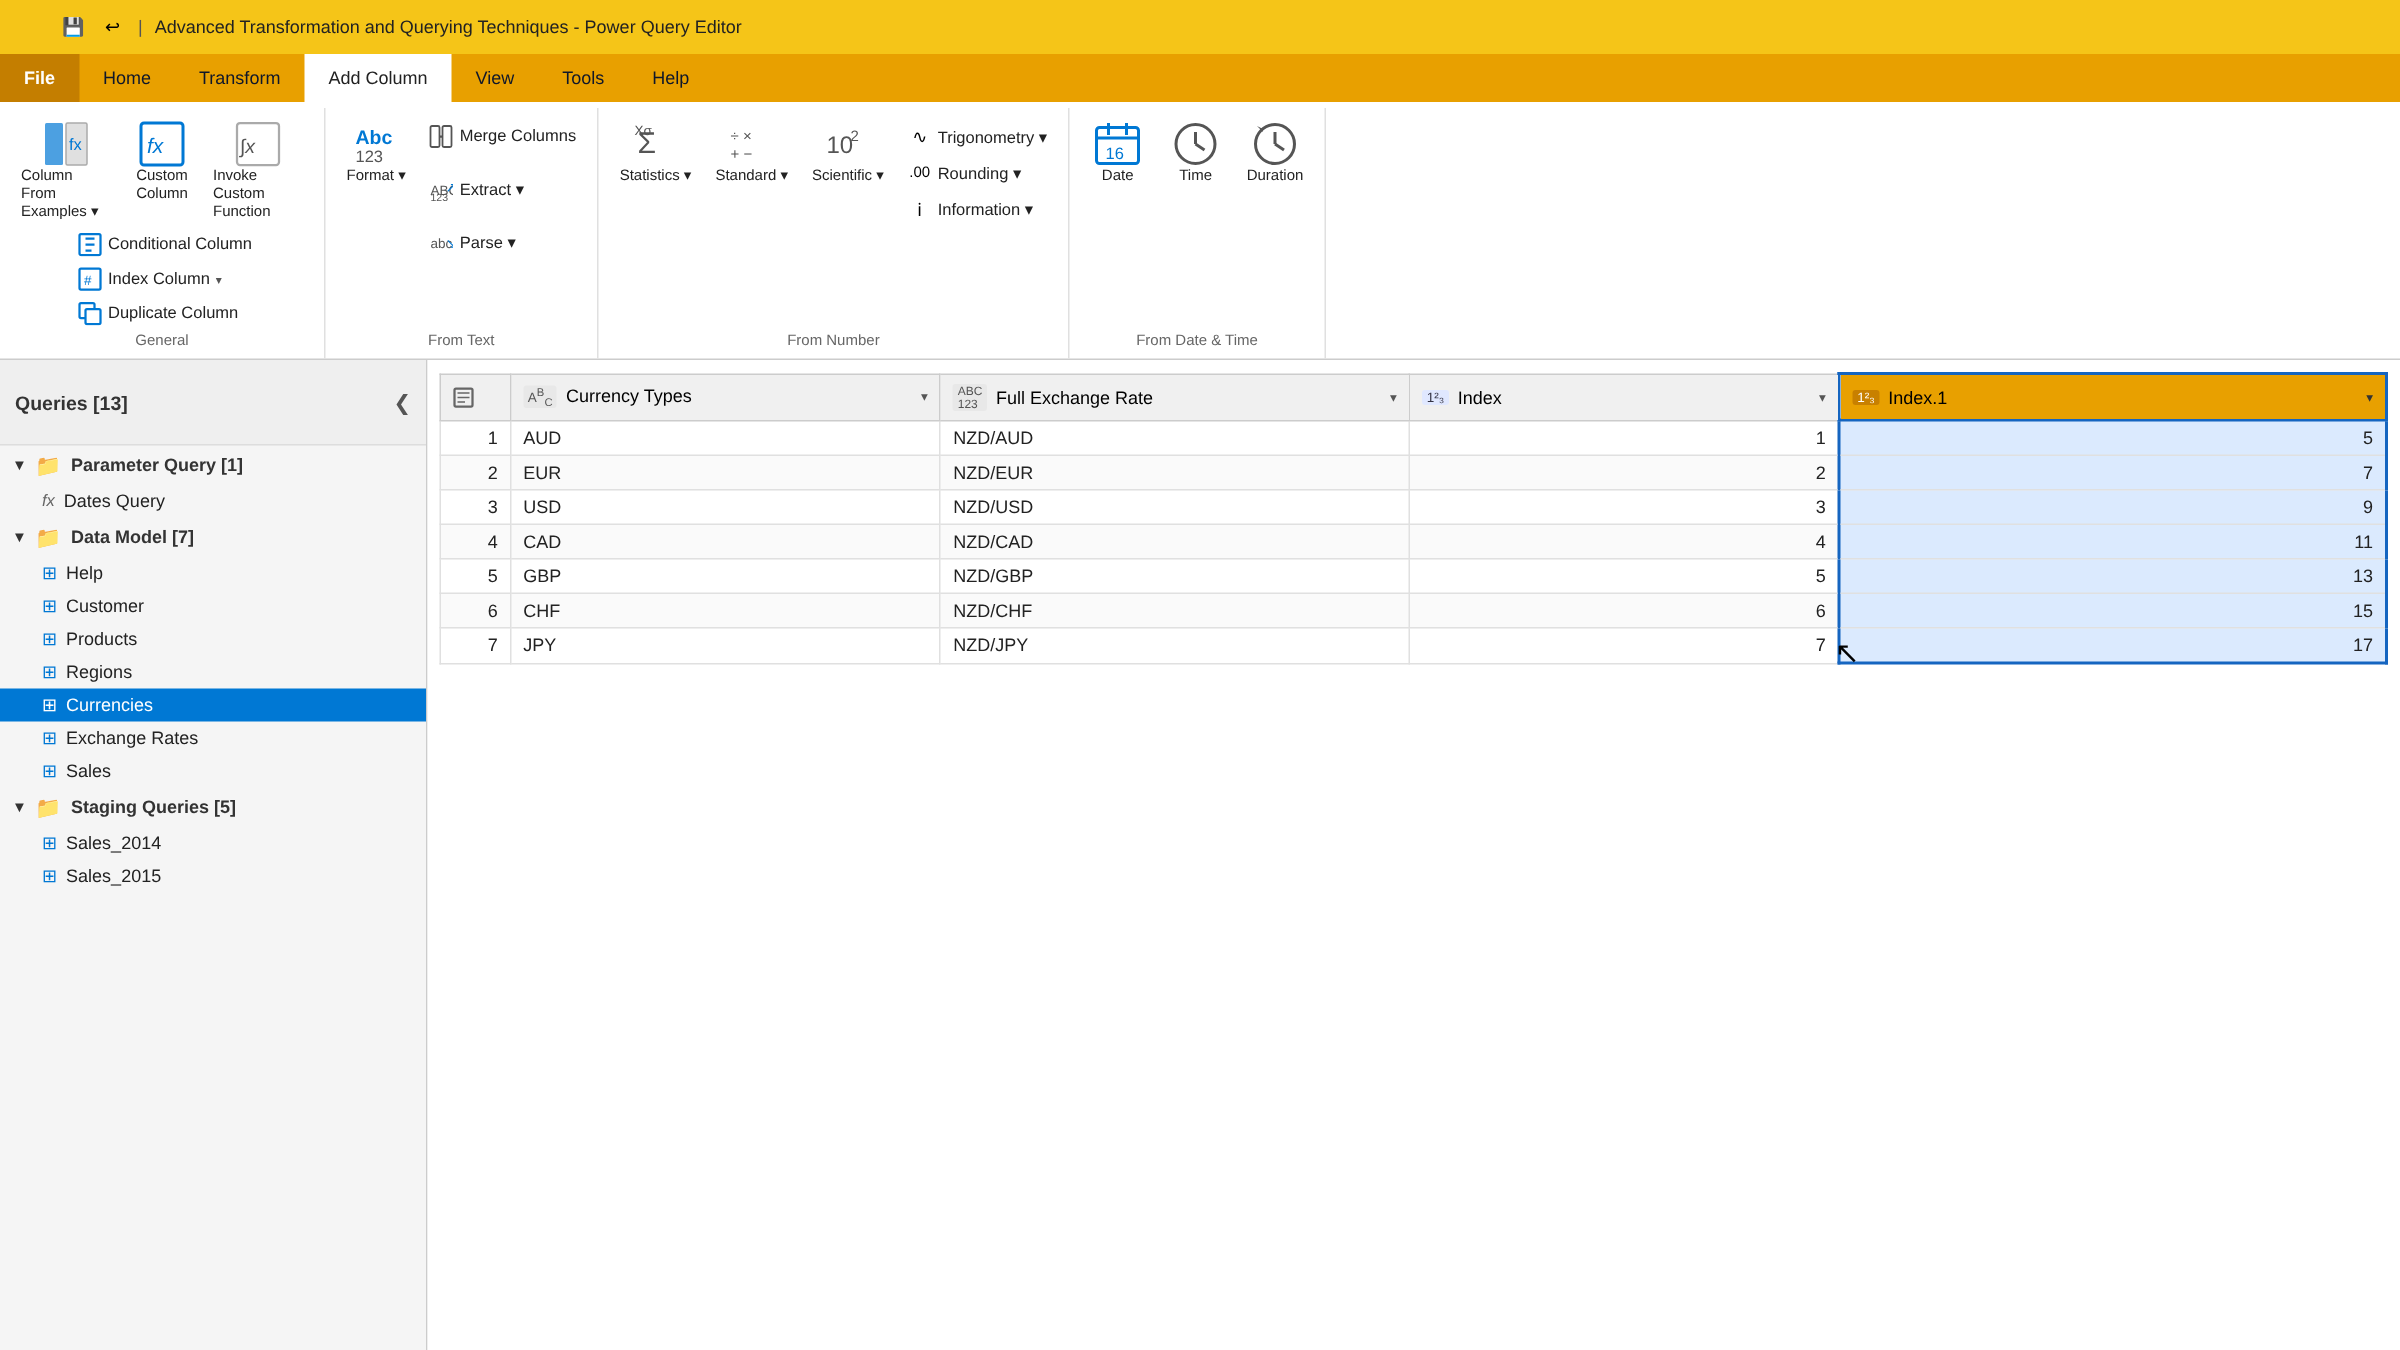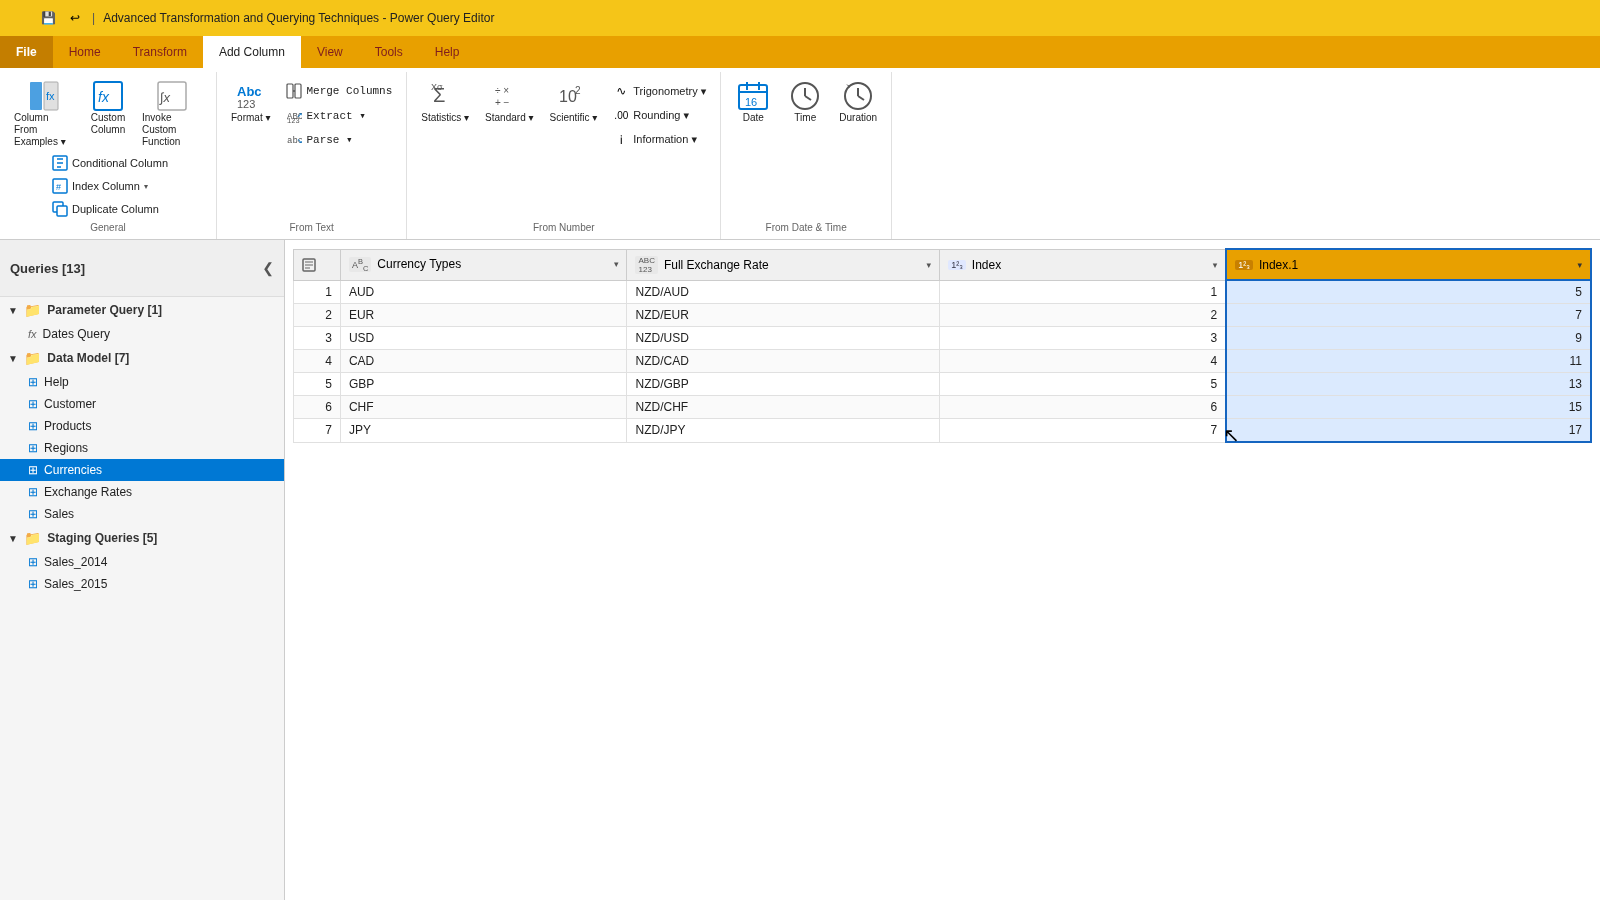--- a/index.html
+++ b/index.html
@@ -18,21 +18,21 @@
     
     #menu-bar {
       background: #e8a000;
       height: 32px;
       display: flex;
       align-items: stretch;
     }
     #menu-bar .menu-item {
       padding: 0 16px;
       display: flex; align-items: center;
-      cursor: pointer; font-size: 12px; color: #7f1d1d;
+      cursor: pointer; font-size: 12px; color: #0f172a;
       font-weight: 500;
     }
     #menu-bar .menu-item.active {
       background: white;
       color: #222;
     }
 
     
     #ribbon {
       background: white;
@@ -334,21 +334,21 @@
     <div class="ribbon-group-content">
       <div class="ribbon-btn">
         <div class="icon">
           <svg width="32" height="32" viewBox="0 0 32 32">
             <text x="2" y="16" font-size="13" fill="#0078d4" font-weight="bold">Abc</text>
             <text x="2" y="28" font-size="11" fill="#555">123</text>
           </svg>
         </div>
         <div class="label">Format ▾</div>
       </div>
-      <div style="display:flex;flex-direction:column;gap:2px;margin-top:4px;font-family:Liberation Mono, monospace;">
+      <div style="display:flex;flex-direction:column;gap:13px;margin-top:4px;">
         <div class="ribbon-btn-small">
           <div class="icon-sm">
             <svg width="16" height="16" viewBox="0 0 16 16">
               <rect x="1" y="1" width="6" height="14" rx="1" fill="none" stroke="#555" stroke-width="1.2"></rect>
               <rect x="9" y="1" width="6" height="14" rx="1" fill="none" stroke="#555" stroke-width="1.2"></rect>
               <line x1="7" y1="8" x2="9" y2="8" stroke="#555" stroke-width="1.5"></line>
             </svg>
           </div>
           <div class="label-sm">Merge Columns</div>
         </div>

